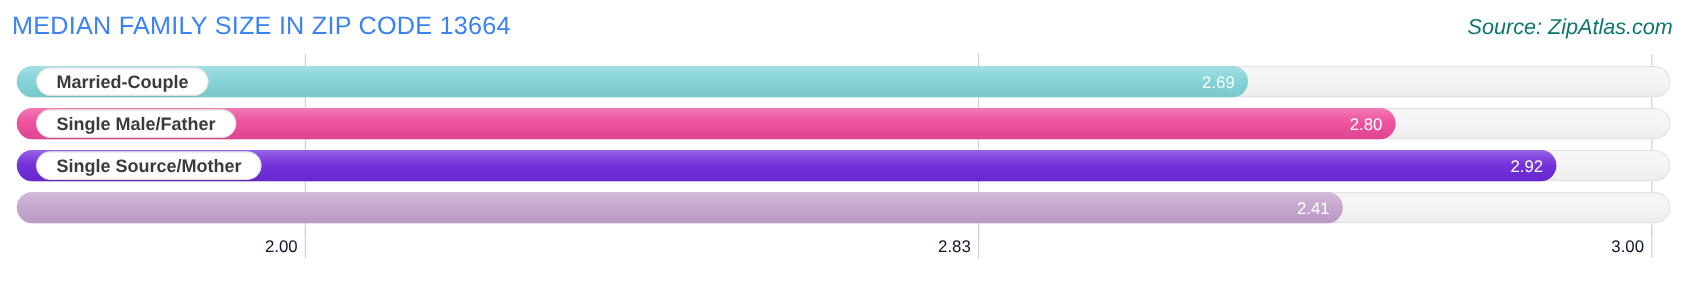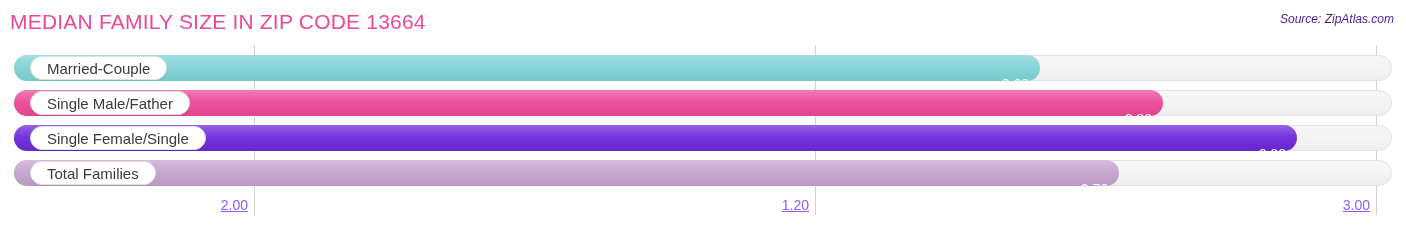--- a/index.html
+++ b/index.html
@@ -20,32 +20,32 @@
     position: absolute;
     left: 0; top: 0;
     width: 1406px;
     height: 45px;
   }
   .chart-title {
     position: absolute;
     left: 10px;
     top: 10px;
     font-size: 21px;
-    color: #ec4899;
+    color: #3b82f6;
     font-weight: 400;
     letter-spacing: 0.2px;
     white-space: nowrap;
   }
   .source-note {
     position: absolute;
     right: 12px;
     top: 12px;
-    font-size: 12px;
+    font-size: 18px;
     font-style: italic;
-    color: #4c1d95;
+    color: #0f766e;
     white-space: nowrap;
   }
 
   
   .plot {
     position: absolute;
     left: 0;
     top: 45px;
     width: 1406px;
     height: 152px;
@@ -90,21 +90,21 @@
     content: "";
     position: absolute;
     left: 0; top: 0; right: 0; bottom: 0;
     border-radius: 13px;
     background: linear-gradient(to bottom, rgba(255,255,255,0.28) 0%, rgba(255,255,255,0.06) 45%, rgba(0,0,0,0.05) 100%);
     pointer-events: none;
   }
   .bar-value {
     position: absolute;
     right: 11px;
-    top: 16px;
+    top: 0;
     line-height: 26px;
     font-size: 14px;
     color: #ffffff;
     z-index: 3;
     white-space: nowrap;
   }
   .label-pill {
     position: absolute;
     left: 30px;
     top: 3px;
@@ -113,39 +113,39 @@
     border: 1px solid #e0e0e0;
     border-radius: 12px;
     z-index: 4;
     padding: 0 16px;
     line-height: 24px;
     font-size: 15px;
     color: #3b3b3b;
     white-space: nowrap;
     box-sizing: border-box;
     box-shadow: 0 1px 1px rgba(0,0,0,0.06);
+    font-weight: bold;
   }
 
   
   .axis {
     position: absolute;
     left: 0;
     top: 197px;
     width: 1406px;
     height: 36px;
   }
   .axis-tick {
     position: absolute;
     top: 0;
     font-size: 14px;
-    color: #8b5cf6;
+    color: #0f172a;
     transform: translateX(-100%);
     padding-right: 6px;
     white-space: nowrap;
-    text-decoration: underline;
   }
   .axis-gridline {
     position: absolute;
     top: -8px;
     width: 1px;
     height: 26px;
     background: #d3d3d3;
   }
 </style>
 </head>
@@ -175,33 +175,32 @@
       <span class="bar-value">2.80</span>
     </div>
     <div class="label-pill">Single Male/Father</div>
   </div>
 
   <div class="row" style="top:78px;">
     <div class="track"></div>
     <div class="bar" style="width:1283px;background:#6d28d9;">
       <span class="bar-value">2.92</span>
     </div>
-    <div class="label-pill">Single Female/Single</div>
+    <div class="label-pill">Single Source/Mother</div>
   </div>
 
   <div class="row" style="top:113px;">
     <div class="track"></div>
     <div class="bar" style="width:1105px;background:#C3A2CC;">
-      <span class="bar-value">2.76</span>
-    </div>
-    <div class="label-pill">Total Families</div>
+      <span class="bar-value">2.41</span>
+    </div>
   </div>
 </div>
 
 <div class="axis">
   <div class="axis-gridline" style="left:254px;"></div>
   <div class="axis-gridline" style="left:815px;"></div>
   <div class="axis-gridline" style="left:1376px;"></div>
 
   <div class="axis-tick" style="left:254px;">2.00</div>
-  <div class="axis-tick" style="left:815px;">1.20</div>
+  <div class="axis-tick" style="left:815px;">2.83</div>
   <div class="axis-tick" style="left:1376px;">3.00</div>
 </div>
 
 </body></html>

